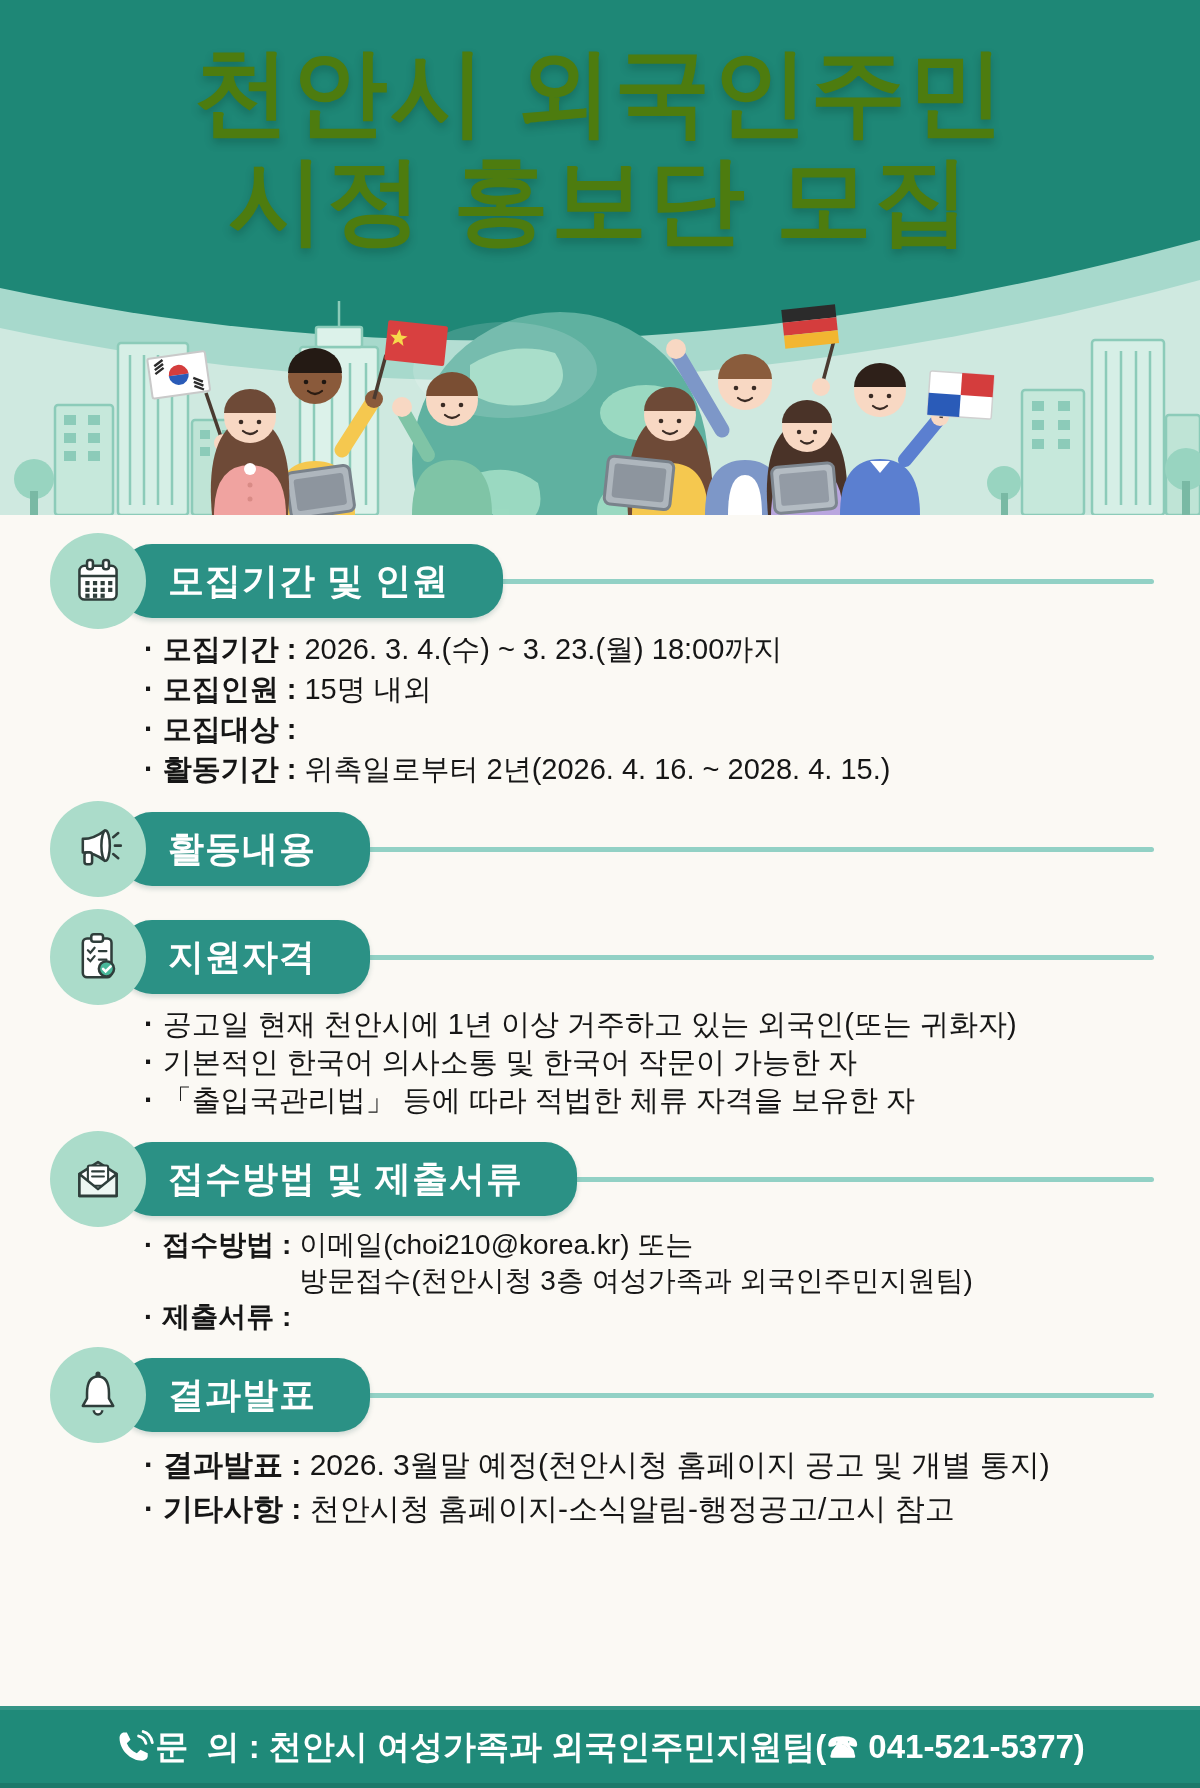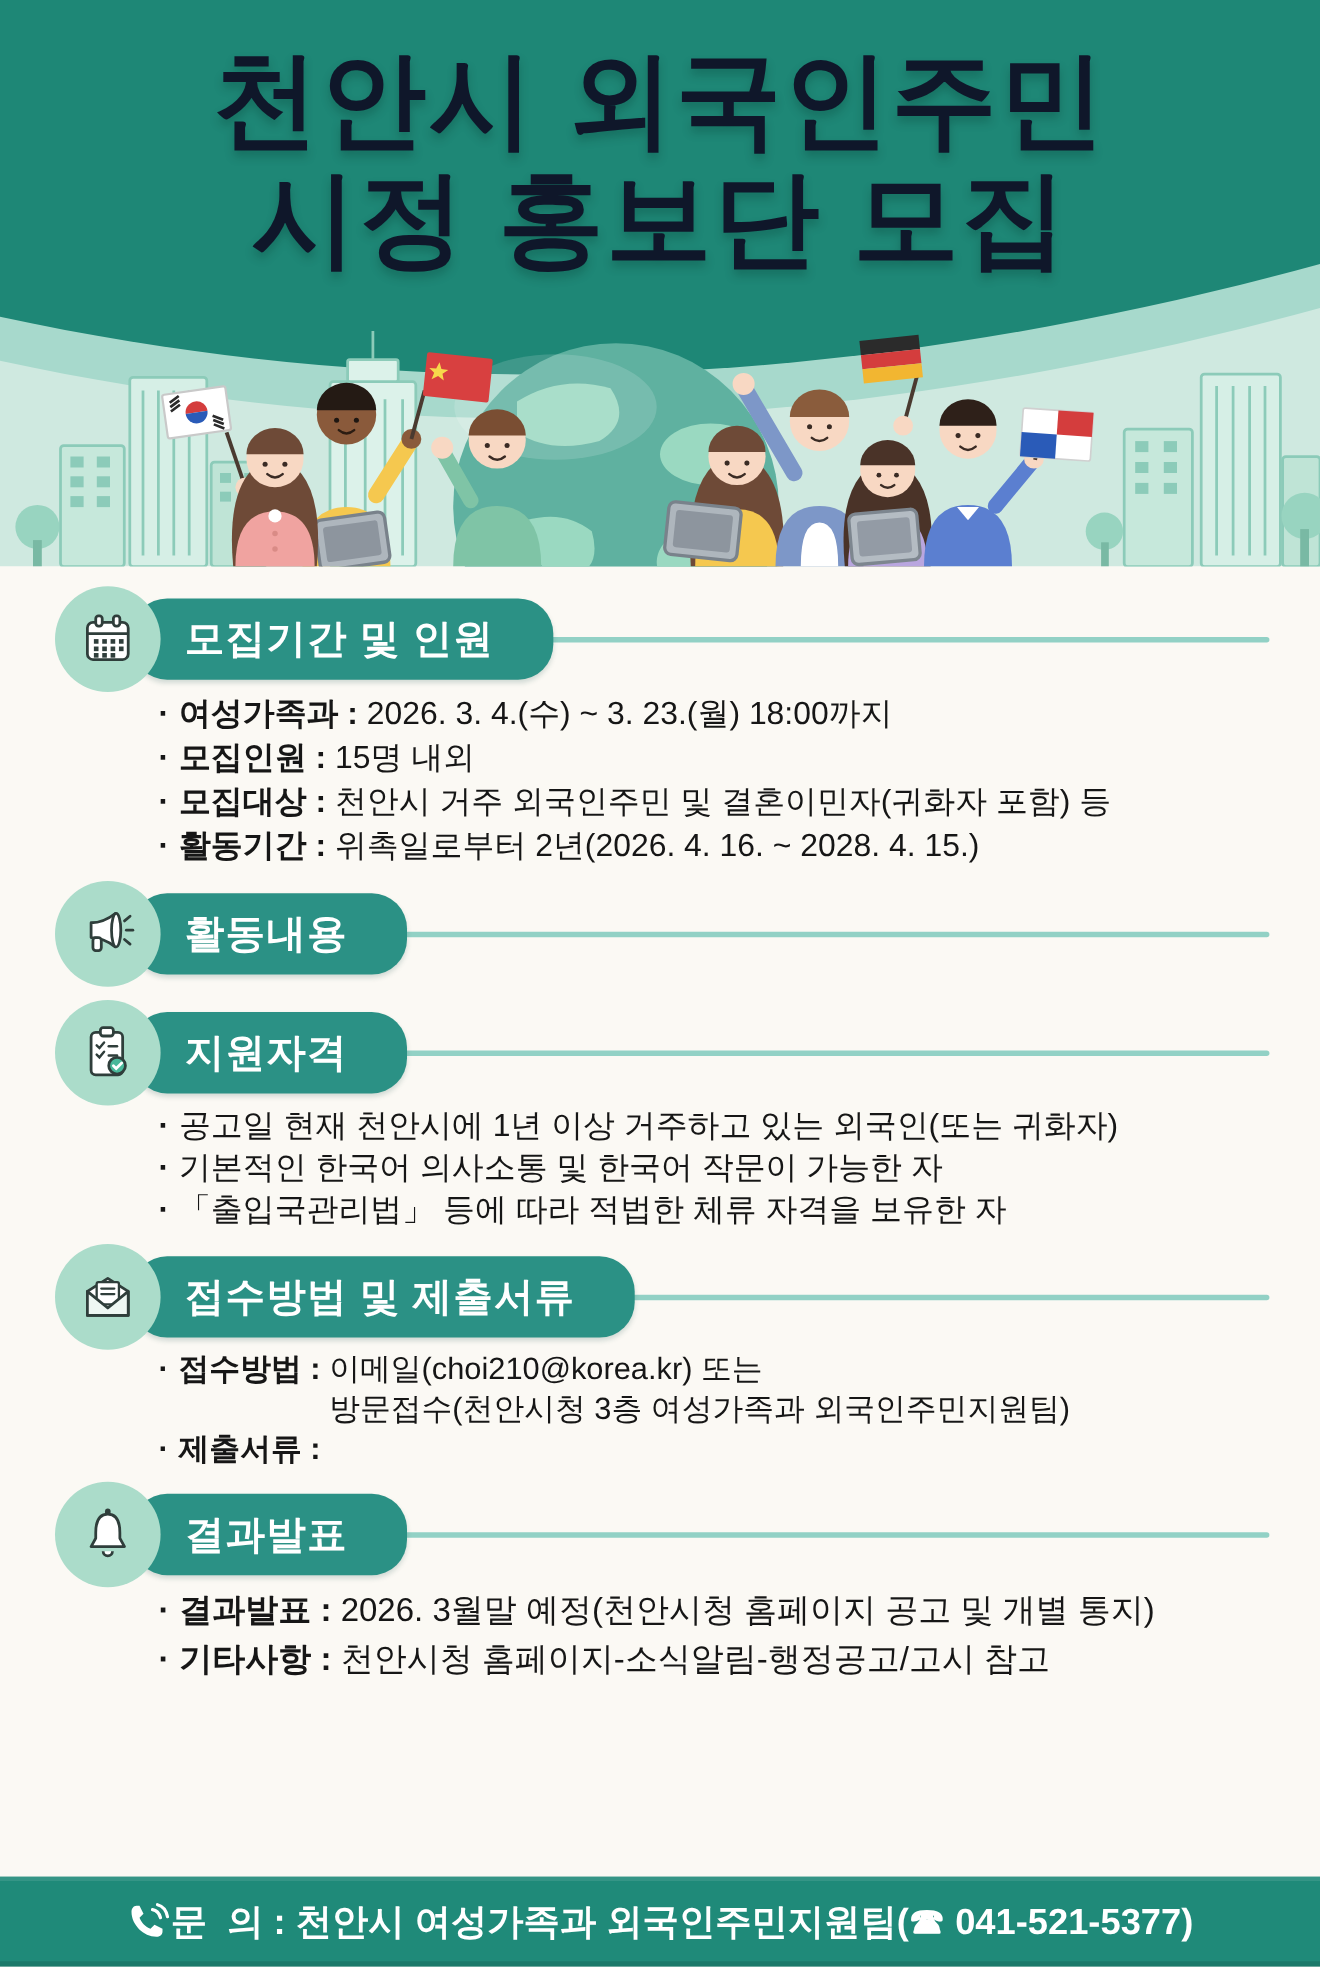--- a/index.html
+++ b/index.html
@@ -2,21 +2,21 @@
 <html><head>
 <meta charset="utf-8">
 <style>
   html,body{margin:0;padding:0;}
   body{width:1200px;font-family:"Liberation Sans",sans-serif;}
   .poster{position:relative;width:1200px;height:1788px;background:#fbf9f4;overflow:hidden;}
 
   
   .hero{position:relative;width:1200px;height:515px;}
   .hero-bg{position:absolute;inset:0;width:100%;height:100%;}
-  .title{position:absolute;top:38px;left:0;right:0;z-index:3;text-align:center;color:#0f172a;
+  .title{position:absolute;top:38px;left:0;right:0;z-index:3;text-align:center;color:#4d7c0f;
          font-weight:900;font-size:96px;line-height:1.13;letter-spacing:2px;margin:0;
          text-shadow:0 5px 9px rgba(0,45,35,.25);}
   .scene{position:absolute;left:0;bottom:0;width:1200px;height:260px;z-index:2;}
 
   
   main{position:relative;padding-top:18px;}
   .sec{position:relative;}
   .sec+.sec{margin-top:12px;}
   .sec-head{display:flex;align-items:center;margin:0 46px 0 50px;height:96px;position:relative;}
   .icon-circle{width:96px;height:96px;border-radius:50%;background:#abdcca;display:flex;
@@ -278,35 +278,34 @@
           </svg>
         </div>
         <div class="pill">
           <span>모집기간 및 인원</span>
         </div>
         <div class="head-line"></div>
       </div>
       <div class="sec-body body-recruit">
         <div class="item">
           <span class="dot">·</span>
-          <span class="lbl">여성가족과</span>
+          <span class="lbl">모집기간</span>
           <span class="colon"> : </span>
           <span class="val strong">2026. 3. 4.(수) ~ 3. 23.(월) 18:00까지</span>
         </div>
         <div class="item">
           <span class="dot">·</span>
           <span class="lbl">모집인원</span>
           <span class="colon"> : </span>
           <span class="val">15명 내외</span>
         </div>
         <div class="item">
           <span class="dot">·</span>
           <span class="lbl">모집대상</span>
           <span class="colon"> : </span>
-          <span class="val">천안시 거주 외국인주민 및 결혼이민자(귀화자 포함) 등</span>
         </div>
         <div class="item">
           <span class="dot">·</span>
           <span class="lbl">활동기간</span>
           <span class="colon"> : </span>
           <span class="val">위촉일로부터 2년(2026. 4. 16. ~ 2028. 4. 15.)</span>
         </div>
       </div>
     </section>
 

